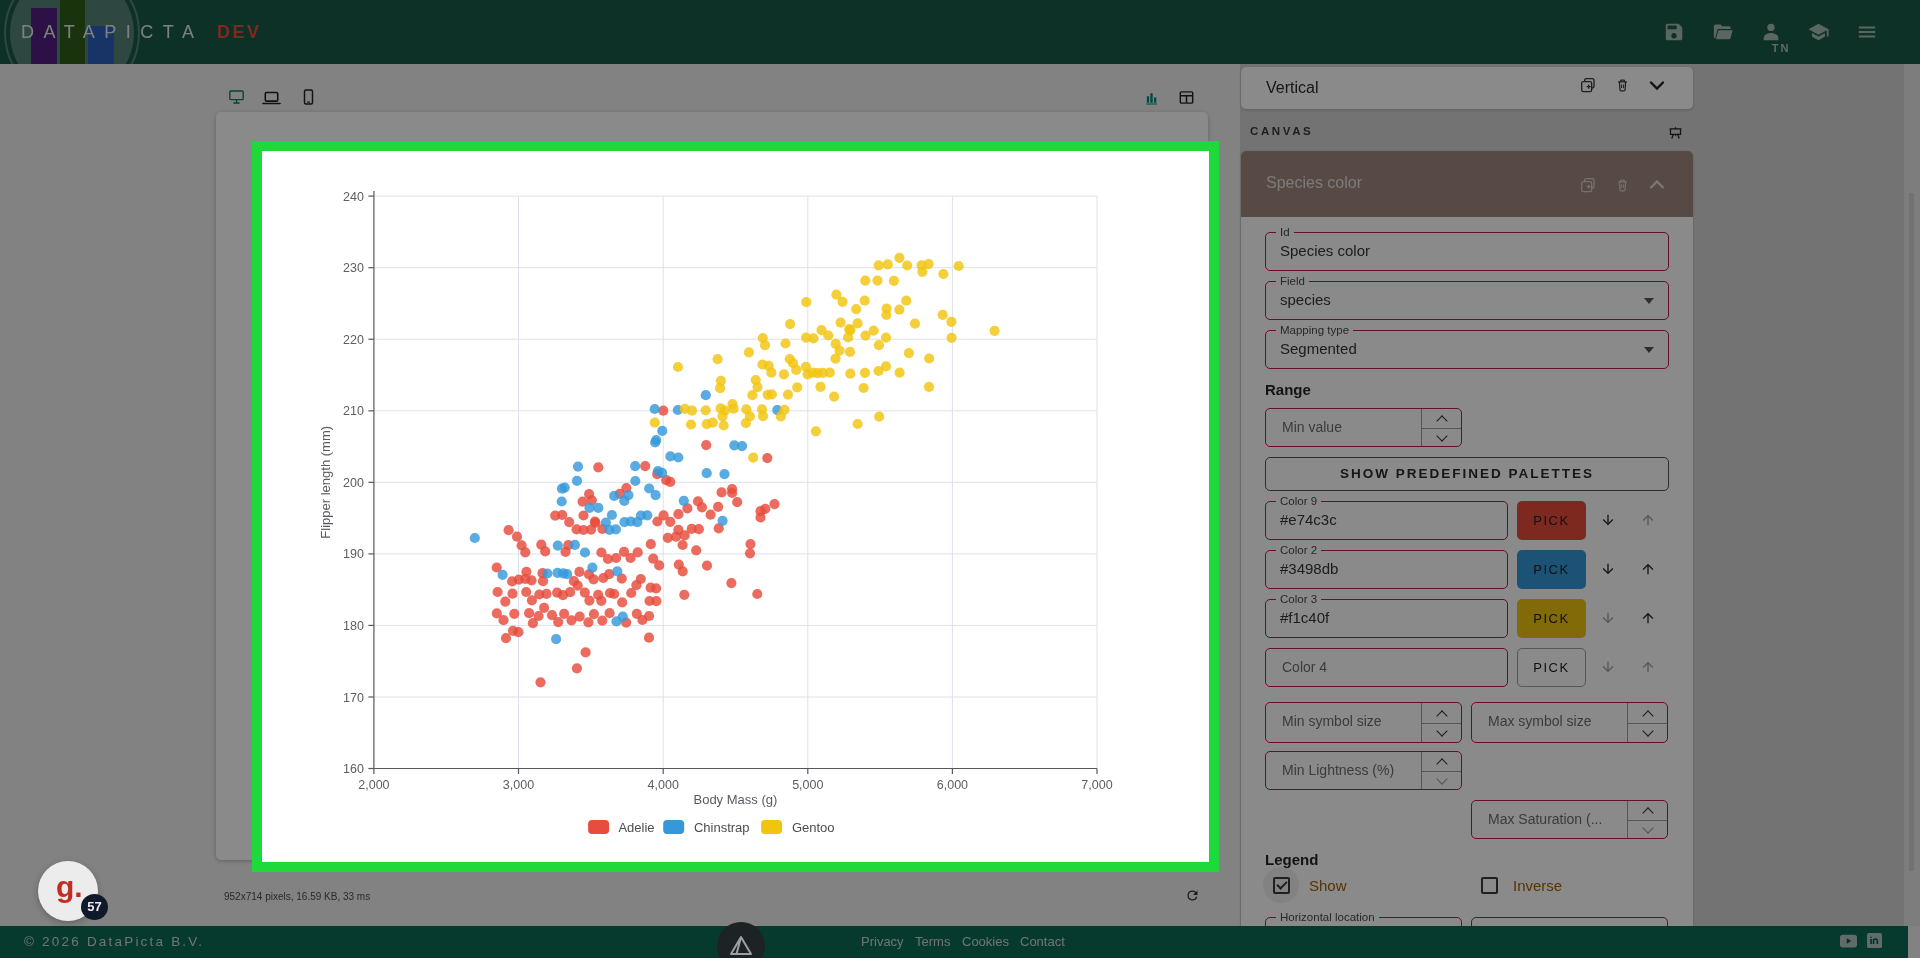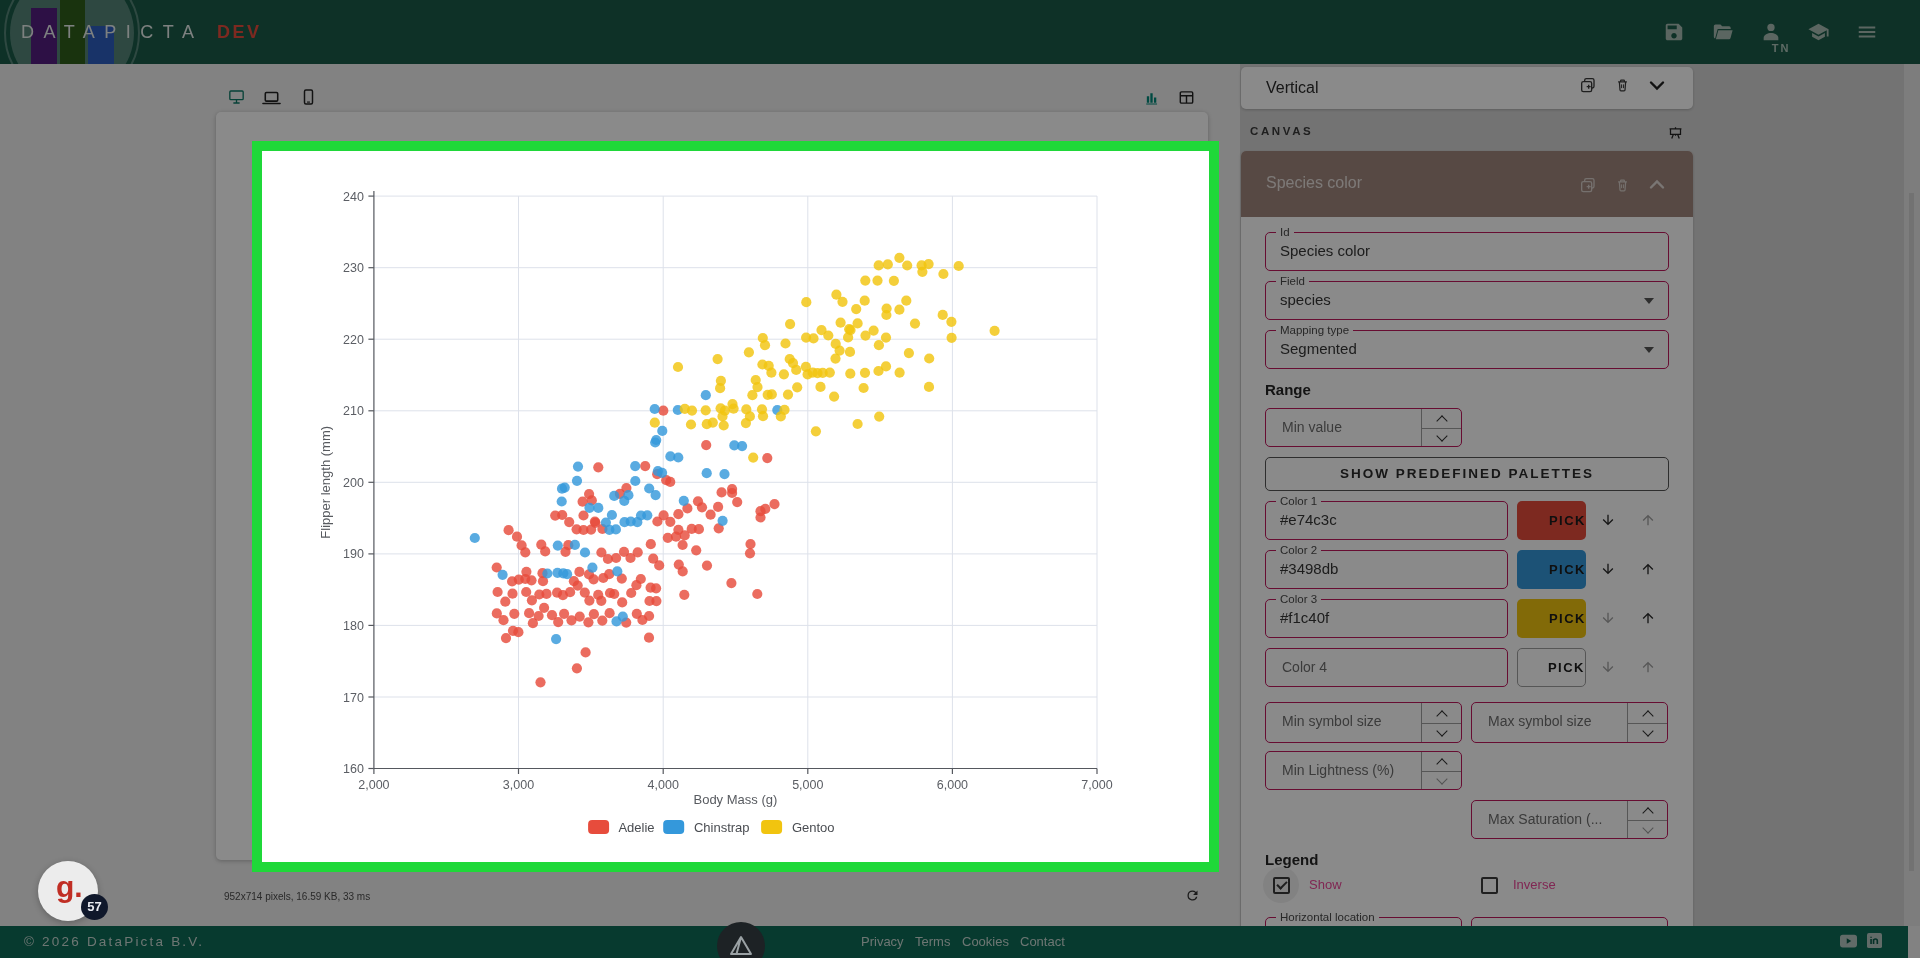--- a/index.html
+++ b/index.html
@@ -44,26 +44,26 @@
   .fld .caret { position:absolute; right:14px; top:16px; width:0; height:0; border-left:5.5px solid transparent; border-right:5.5px solid transparent; border-top:6px solid #555; }
   .spin { position:absolute; right:0; top:0; width:40px; height:100%; border-left:1px solid #a0a0a0; }
   .spin:before { content:""; position:absolute; left:0; top:50%; width:100%; height:1px; background:#a0a0a0; }
   .chev { position:absolute; left:50%; width:8px; height:8px; border-left:1.8px solid #2f2f2f; border-top:1.8px solid #2f2f2f; }
   .chev.up { top:30%; transform:translate(-50%,-38%) rotate(45deg); }
   .chev.dn { top:75%; transform:translate(-50%,-62%) rotate(225deg); }
   .chev.dis { border-color:#9a9a9a; }
   .seclbl { position:absolute; font-size:15px; font-weight:bold; color:#262626; }
 
   #palBtn { position:absolute; left:24px; top:306px; width:404px; height:34px; border:1px solid #555; border-radius:5px; font-size:13.5px; font-weight:bold; letter-spacing:2px; color:#2b2b2b; text-align:center; line-height:32px; }
-  .pick { position:absolute; left:276px; width:69px; height:39px; border-radius:5px; text-align:right; line-height:39px; font-size:13px; font-weight:bold; letter-spacing:1.5px; color:#1c1c1c; }
+  .pick { position:absolute; left:276px; width:69px; height:39px; border-radius:5px; text-align:center; line-height:39px; font-size:13px; font-weight:normal; letter-spacing:1.5px; color:#1c1c1c; }
 
   
   .cb { position:absolute; width:17px; height:17px; border:2px solid #3a3a3a; border-radius:2px; }
   .cb.checked:after { content:""; position:absolute; left:1.5px; top:2px; width:8px; height:4px; border-left:2.4px solid #3a3a3a; border-bottom:2.4px solid #3a3a3a; transform:rotate(-45deg); }
-  .cblbl { position:absolute; font-size:13px; color:#ec4899;text-align:right; }
+  .cblbl { position:absolute; font-size:15px; color:#a16207;text-align:right; }
 
   
   #footer { left:0; top:926px; width:1908px; height:32px; background:#0e6b57; z-index:2;padding-left:30px; }
   #copyright { left:24px; top:8px; font-size:13.5px; letter-spacing:2.2px; color:#c9dad4; }
   .flink { position:absolute; top:8px; font-size:13px; color:#c9dad4; }
 
   
   #overlay { left:0; top:0; width:1920px; height:958px; background:rgba(0,0,0,0.46); z-index:10; }
 
   
@@ -197,21 +197,21 @@
       <span class="ph">Min value</span>
       <div class="spin">
         <div class="chev up"></div>
         <div class="chev dn"></div>
       </div>
     </div>
 
   <div id="palBtn">SHOW PREDEFINED PALETTES</div>
 
   <div class="fld" style="left:24px;top:350px;width:243px;height:39px">
-      <span class="lab">Color 1</span>
+      <span class="lab">Color 9</span>
       <span class="val">#e74c3c</span>
     </div>
   <div class="pick" style="top:350px;background:#e74c3c">PICK</div>
   <svg class="abs" style="left:359px;top:361px" width="16" height="16" viewBox="0 0 24 24" fill="#2b2b2b">
       <path d="M20 12l-1.41-1.41L13 16.17V4h-2v12.17l-5.58-5.59L4 12l8 8 8-8z"></path>
     </svg>
     <svg class="abs" style="left:399px;top:361px" width="16" height="16" viewBox="0 0 24 24" fill="#a2a2a2">
       <path d="M4 12l1.41 1.41L11 7.83V20h2V7.83l5.58 5.59L20 12l-8-8-8 8z"></path>
     </svg>
 

